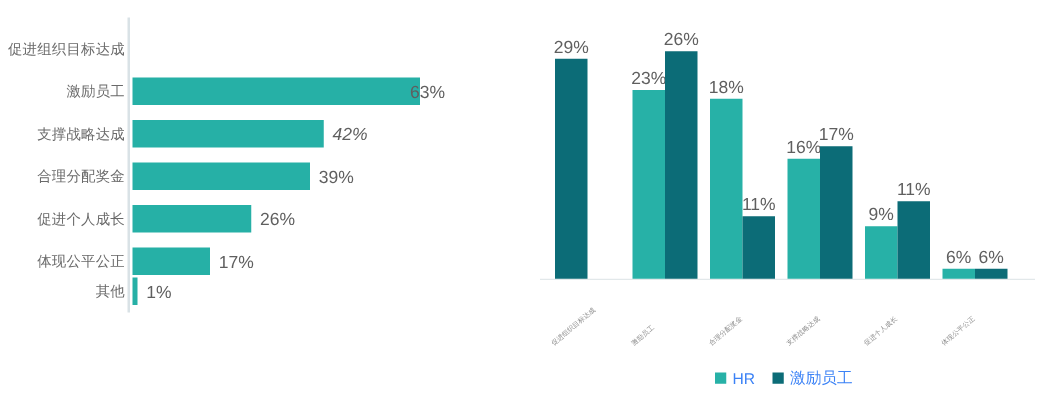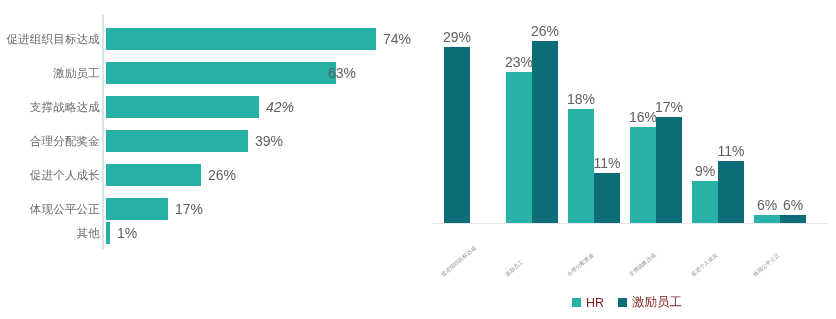--- a/index.html
+++ b/index.html
@@ -43,39 +43,35 @@
     position:absolute;bottom:40px;
     font-size:5.4px;color:#8d8d8d;white-space:nowrap;
     transform-origin:left center;transform:rotate(-40deg);
     letter-spacing:.1px;
   }
 
   .legend{
     position:absolute;left:0;right:0;bottom:8px;
     display:flex;justify-content:center;align-items:center;gap:14px;
   }
-  .legend-item{display:flex;align-items:center;gap:5px;font-size:12.5px;color:#7f1d1d;}
+  .legend-item{display:flex;align-items:center;gap:5px;font-size:12.5px;color:#3b82f6;}
   .swatch{width:9px;height:9px;display:inline-block;}
   .swatch.hr{background:#27b1a7;}
   .swatch.mgmt{background:#0c6c77;}
 </style>
 </head>
 <body>
 
 <div class="canvas">
 
   <div class="left-chart">
     <div class="axis-line"></div>
     <div id="left-rows">
         <div class="hbar-row" style="top: 22px;">
           <div class="hbar-label">促进组织目标达成</div>
-          <div class="hbar-track">
-            <div class="hbar-fill" style="width: 270px;"></div>
-            <div class="hbar-value" style="left: 277px;">74%</div>
-          </div>
         </div>
         <div class="hbar-row" style="top: 56px;">
           <div class="hbar-label">激励员工</div>
           <div class="hbar-track">
             <div class="hbar-fill" style="width: 230px;"></div>
             <div class="hbar-value" style="left: 222px;">63%</div>
           </div>
         </div>
         <div class="hbar-row" style="top: 90px;">
           <div class="hbar-label">支撑战略达成</div>
@@ -127,21 +123,21 @@
         <div class="vgroup" style="left: 88px;">
           <div class="vbar hr" style="height: 151px; text-align: right;">
             <div class="vlabel">23%</div>
           </div>
           <div class="vbar mgmt" style="height: 182px;">
             <div class="vlabel">26%</div>
           </div>
         </div>
         <div class="xcat" style="left: 88px;">激励员工</div>
         <div class="vgroup" style="left: 150px;">
-          <div class="vbar hr" style="height: 114px;">
+          <div class="vbar hr" style="height: 144px;">
             <div class="vlabel">18%</div>
           </div>
           <div class="vbar mgmt" style="height: 50px;">
             <div class="vlabel">11%</div>
           </div>
         </div>
         <div class="xcat" style="left: 150px;">合理分配奖金</div>
         <div class="vgroup" style="left: 212px;">
           <div class="vbar hr" style="height: 96px;">
             <div class="vlabel">16%</div>

